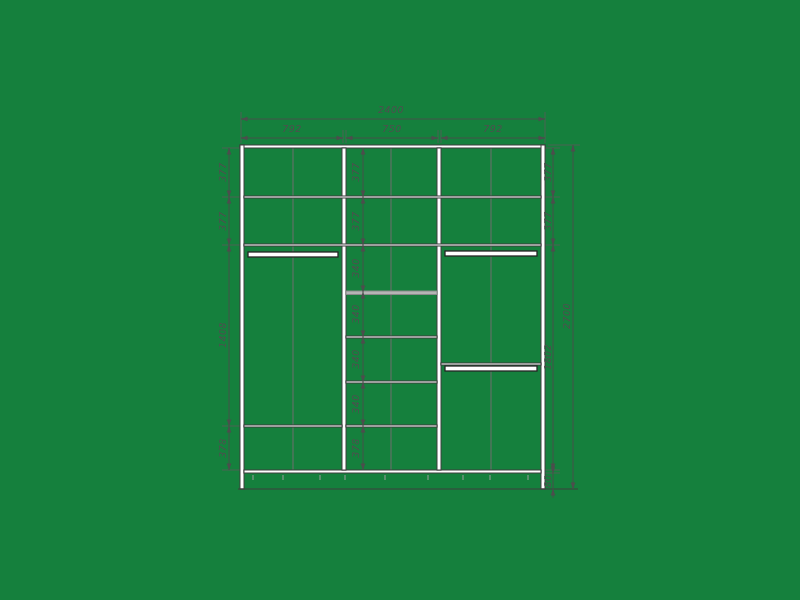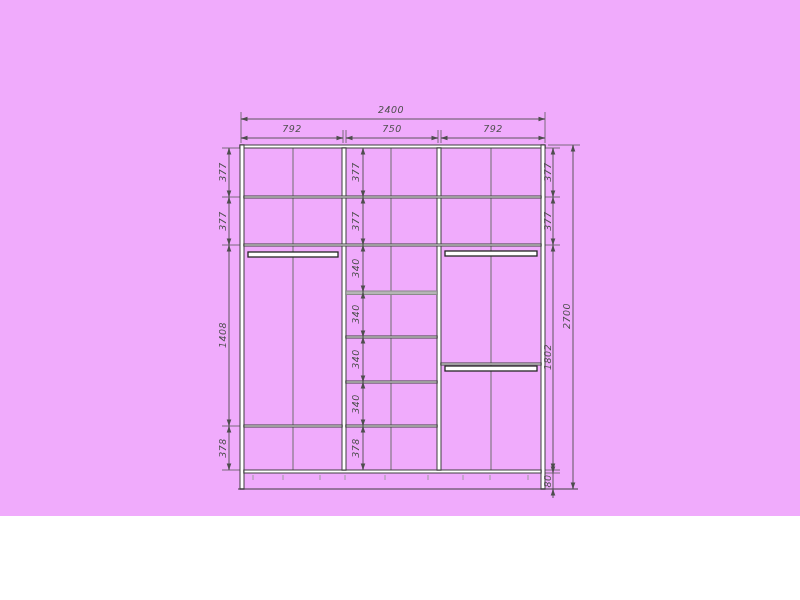--- a/index.html
+++ b/index.html
@@ -4,22 +4,22 @@
 <style>
   html, body {
     margin: 0;
     padding: 0;
     background: #ffffff;
     font-family: "DejaVu Sans", "Liberation Sans", sans-serif;
   }
   #stage {
     position: relative;
     width: 800px;
-    height: 516px;
-    background: #f0abfc;
+    height: 600px;
+    background: #15803d;
     overflow: hidden;
   }
   #drawing-svg {
     position: absolute;
     left: 0;
     top: 0;
   }
   text.dim-label {
     font-family: "DejaVu Sans", "Liberation Sans", sans-serif;
     font-style: italic;

